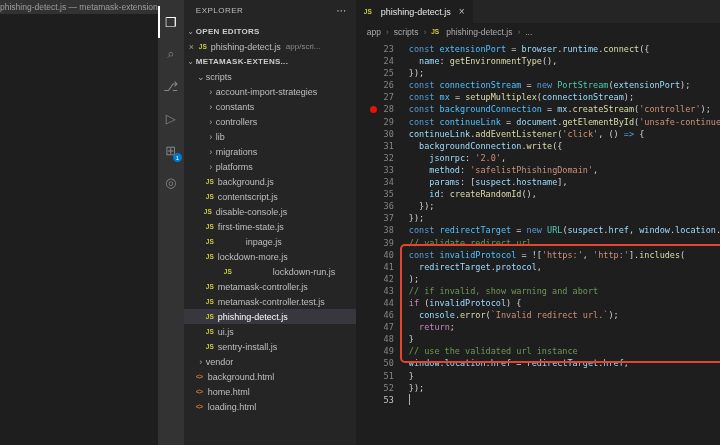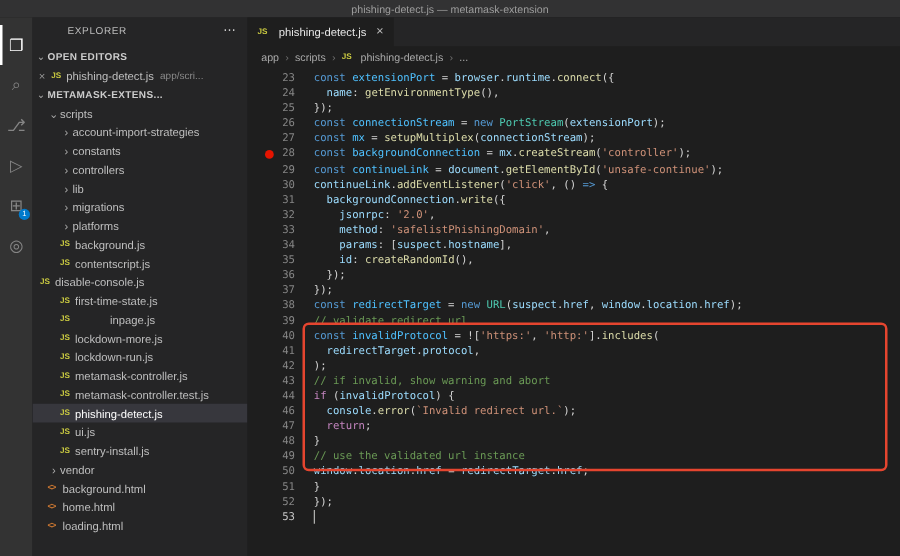--- a/index.html
+++ b/index.html
@@ -1,36 +1,36 @@
 <!DOCTYPE html>
 <html style="--k: #569cd6; --c: #c586c0; --s: #ce9178; --m: #6a9955; --f: #dcdcaa; --v: #9cdcfe; --d: #4fc1ff; --y: #4ec9b0; --p: #d4d4d4;"><head>
 <meta charset="utf-8">
 <style>
   * { box-sizing: border-box; margin: 0; padding: 0; }
   html, body { width: 720px; height: 445px; overflow: hidden; background: #1e1e1e;
     font-family: "Liberation Sans", sans-serif; }
-  .window { width: 720px; height: 445px; display: flex; flex-direction: column; }
+  .window { width: 720px; height: 445px; display: flex; flex-direction: row; }
 
   .title-bar { height: 14px; flex: none; background: #323233; display: flex;
     align-items: center; justify-content: center; font-size: 8.5px; color: #9d9d9d; }
 
   .main { flex: 1; display: flex; min-height: 0; }
 
   .activity-bar { width: 26px; flex: none; background: #333333; padding-top: 6px; }
   .act-icon { width: 26px; height: 32px; display: flex; align-items: center; justify-content: center;
     color: #858585; font-size: 13px; position: relative; cursor: pointer; }
   .act-icon.active { color: #ffffff; box-shadow: inset 2px 0 0 #ffffff; }
   .act-badge { position: absolute; right: 2px; bottom: 4px; background: #007acc; color: #fff;
     font-size: 6px; min-width: 9px; height: 9px; border-radius: 5px; display: flex;
     align-items: center; justify-content: center; }
 
   .sidebar { width: 172px; flex: none; background: #252526; color: #bfbfbf; font-size: 9px;
     overflow: hidden; }
   .sidebar-header { height: 20px; display: flex; align-items: center; justify-content: space-between;
-    padding: 0 9px 0 12px; font-size: 8px; color: #bbbbbb; letter-spacing: 0.5px; margin-left: 16px; }
+    padding: 0 9px 0 12px; font-size: 8px; color: #bbbbbb; letter-spacing: 0.5px; }
   .more-dots { color: #cccccc; font-size: 10px; cursor: pointer; }
   .section-header { height: 15px; display: flex; align-items: center; font-weight: bold;
     font-size: 8px; color: #cccccc; letter-spacing: 0.3px; padding-left: 2px; cursor: pointer; }
   .section-header.first { margin-top: 4px; }
   .chev { width: 10px; text-align: center; color: #aaaaaa; font-weight: normal; flex: none; }
   .oe-row { height: 15px; display: flex; align-items: center; padding-left: 5px;
     white-space: nowrap; overflow: hidden; cursor: pointer; }
   .oe-close { width: 10px; color: #999999; flex: none; }
   .icon-js { color: #cbcb41; font-weight: bold; font-size: 6.5px; width: 12px; flex: none; }
   .icon-html { color: #cc7832; font-weight: bold; font-size: 7px; width: 12px; flex: none;
@@ -140,37 +140,37 @@
             <span>platforms</span>
           </div>
           <div class="tree-row" style="padding-left: 22px;">
             <span class="icon-js">JS</span>
             <span>background.js</span>
           </div>
           <div class="tree-row" style="padding-left: 22px;">
             <span class="icon-js">JS</span>
             <span>contentscript.js</span>
           </div>
-          <div class="tree-row" style="padding-left: 6px;">
+          <div class="tree-row" style="padding-left: 20px;">
             <span class="icon-js">JS</span>
             <span>disable-console.js</span>
           </div>
           <div class="tree-row" style="padding-left: 22px;">
             <span class="icon-js">JS</span>
             <span>first-time-state.js</span>
           </div>
           <div class="tree-row" style="padding-left: 22px; gap: 28px;">
             <span class="icon-js">JS</span>
             <span>inpage.js</span>
           </div>
           <div class="tree-row" style="padding-left: 22px;">
             <span class="icon-js">JS</span>
             <span>lockdown-more.js</span>
           </div>
-          <div class="tree-row" style="padding-left: 22px;">
+          <div class="tree-row" style="padding-left: 40px; gap: 37px;">
             <span class="icon-js">JS</span>
             <span>lockdown-run.js</span>
           </div>
           <div class="tree-row" style="padding-left: 22px;">
             <span class="icon-js">JS</span>
             <span>metamask-controller.js</span>
           </div>
           <div class="tree-row" style="padding-left: 22px;">
             <span class="icon-js">JS</span>
             <span>metamask-controller.test.js</span>

